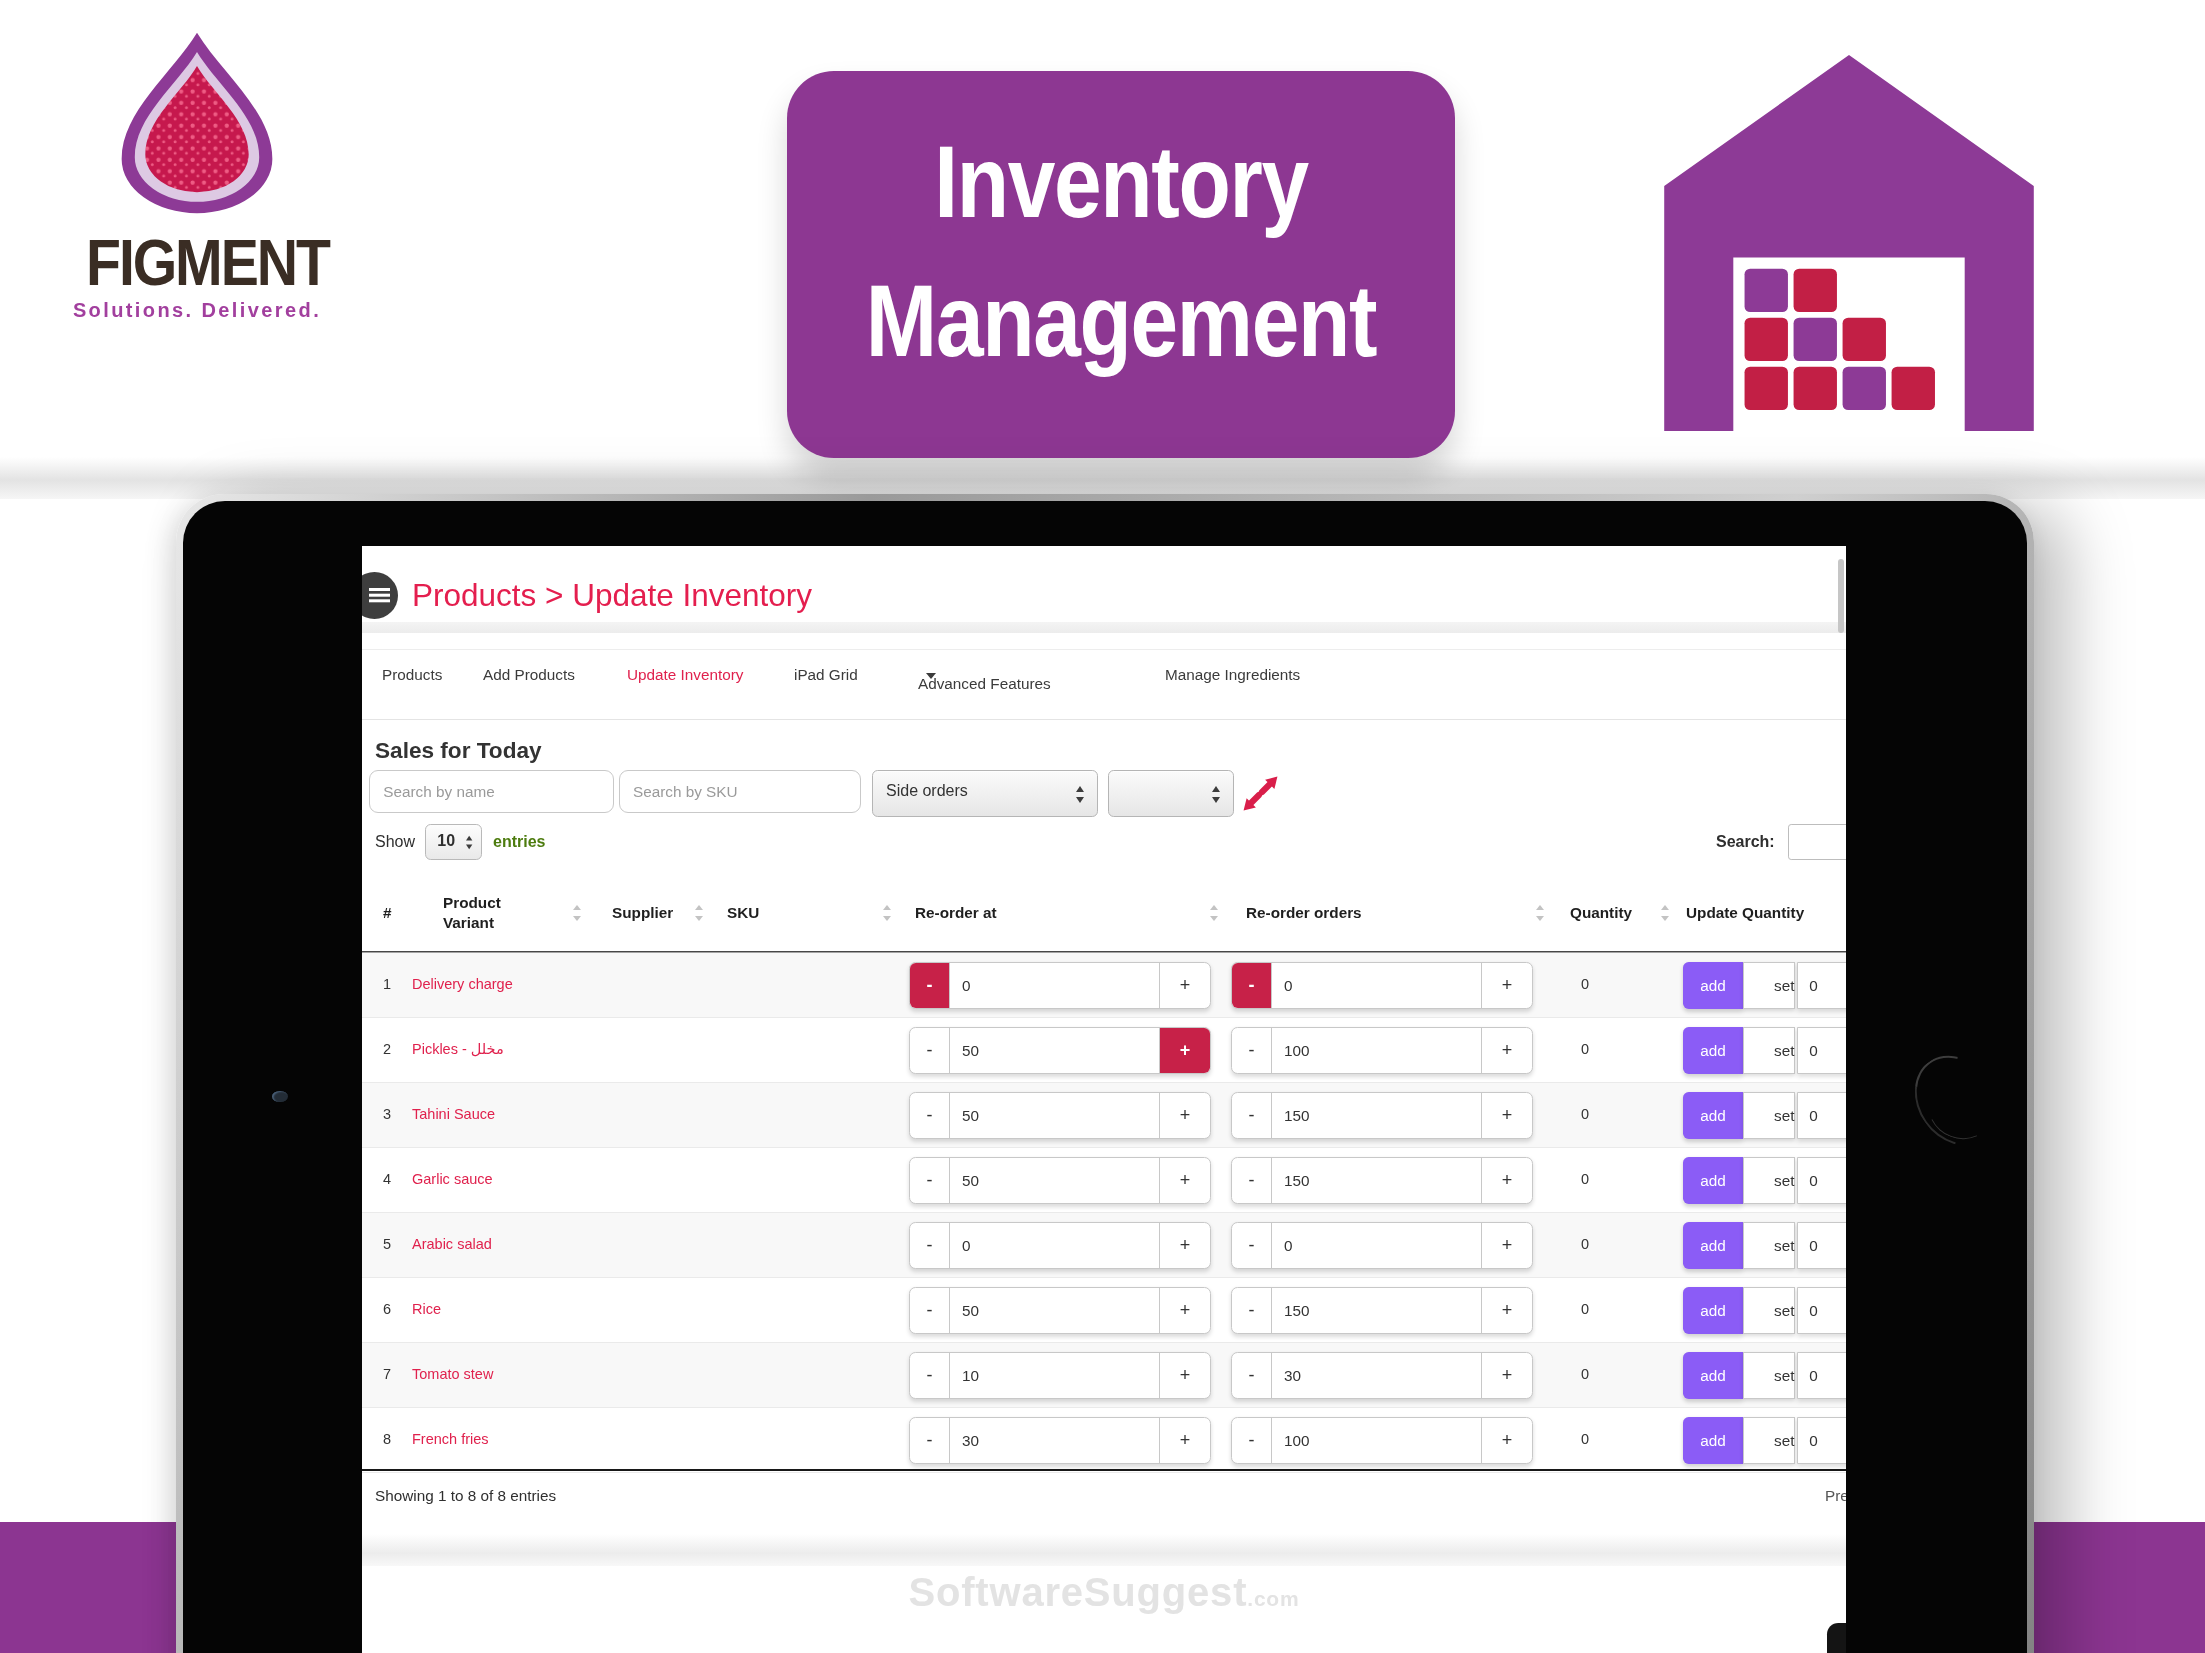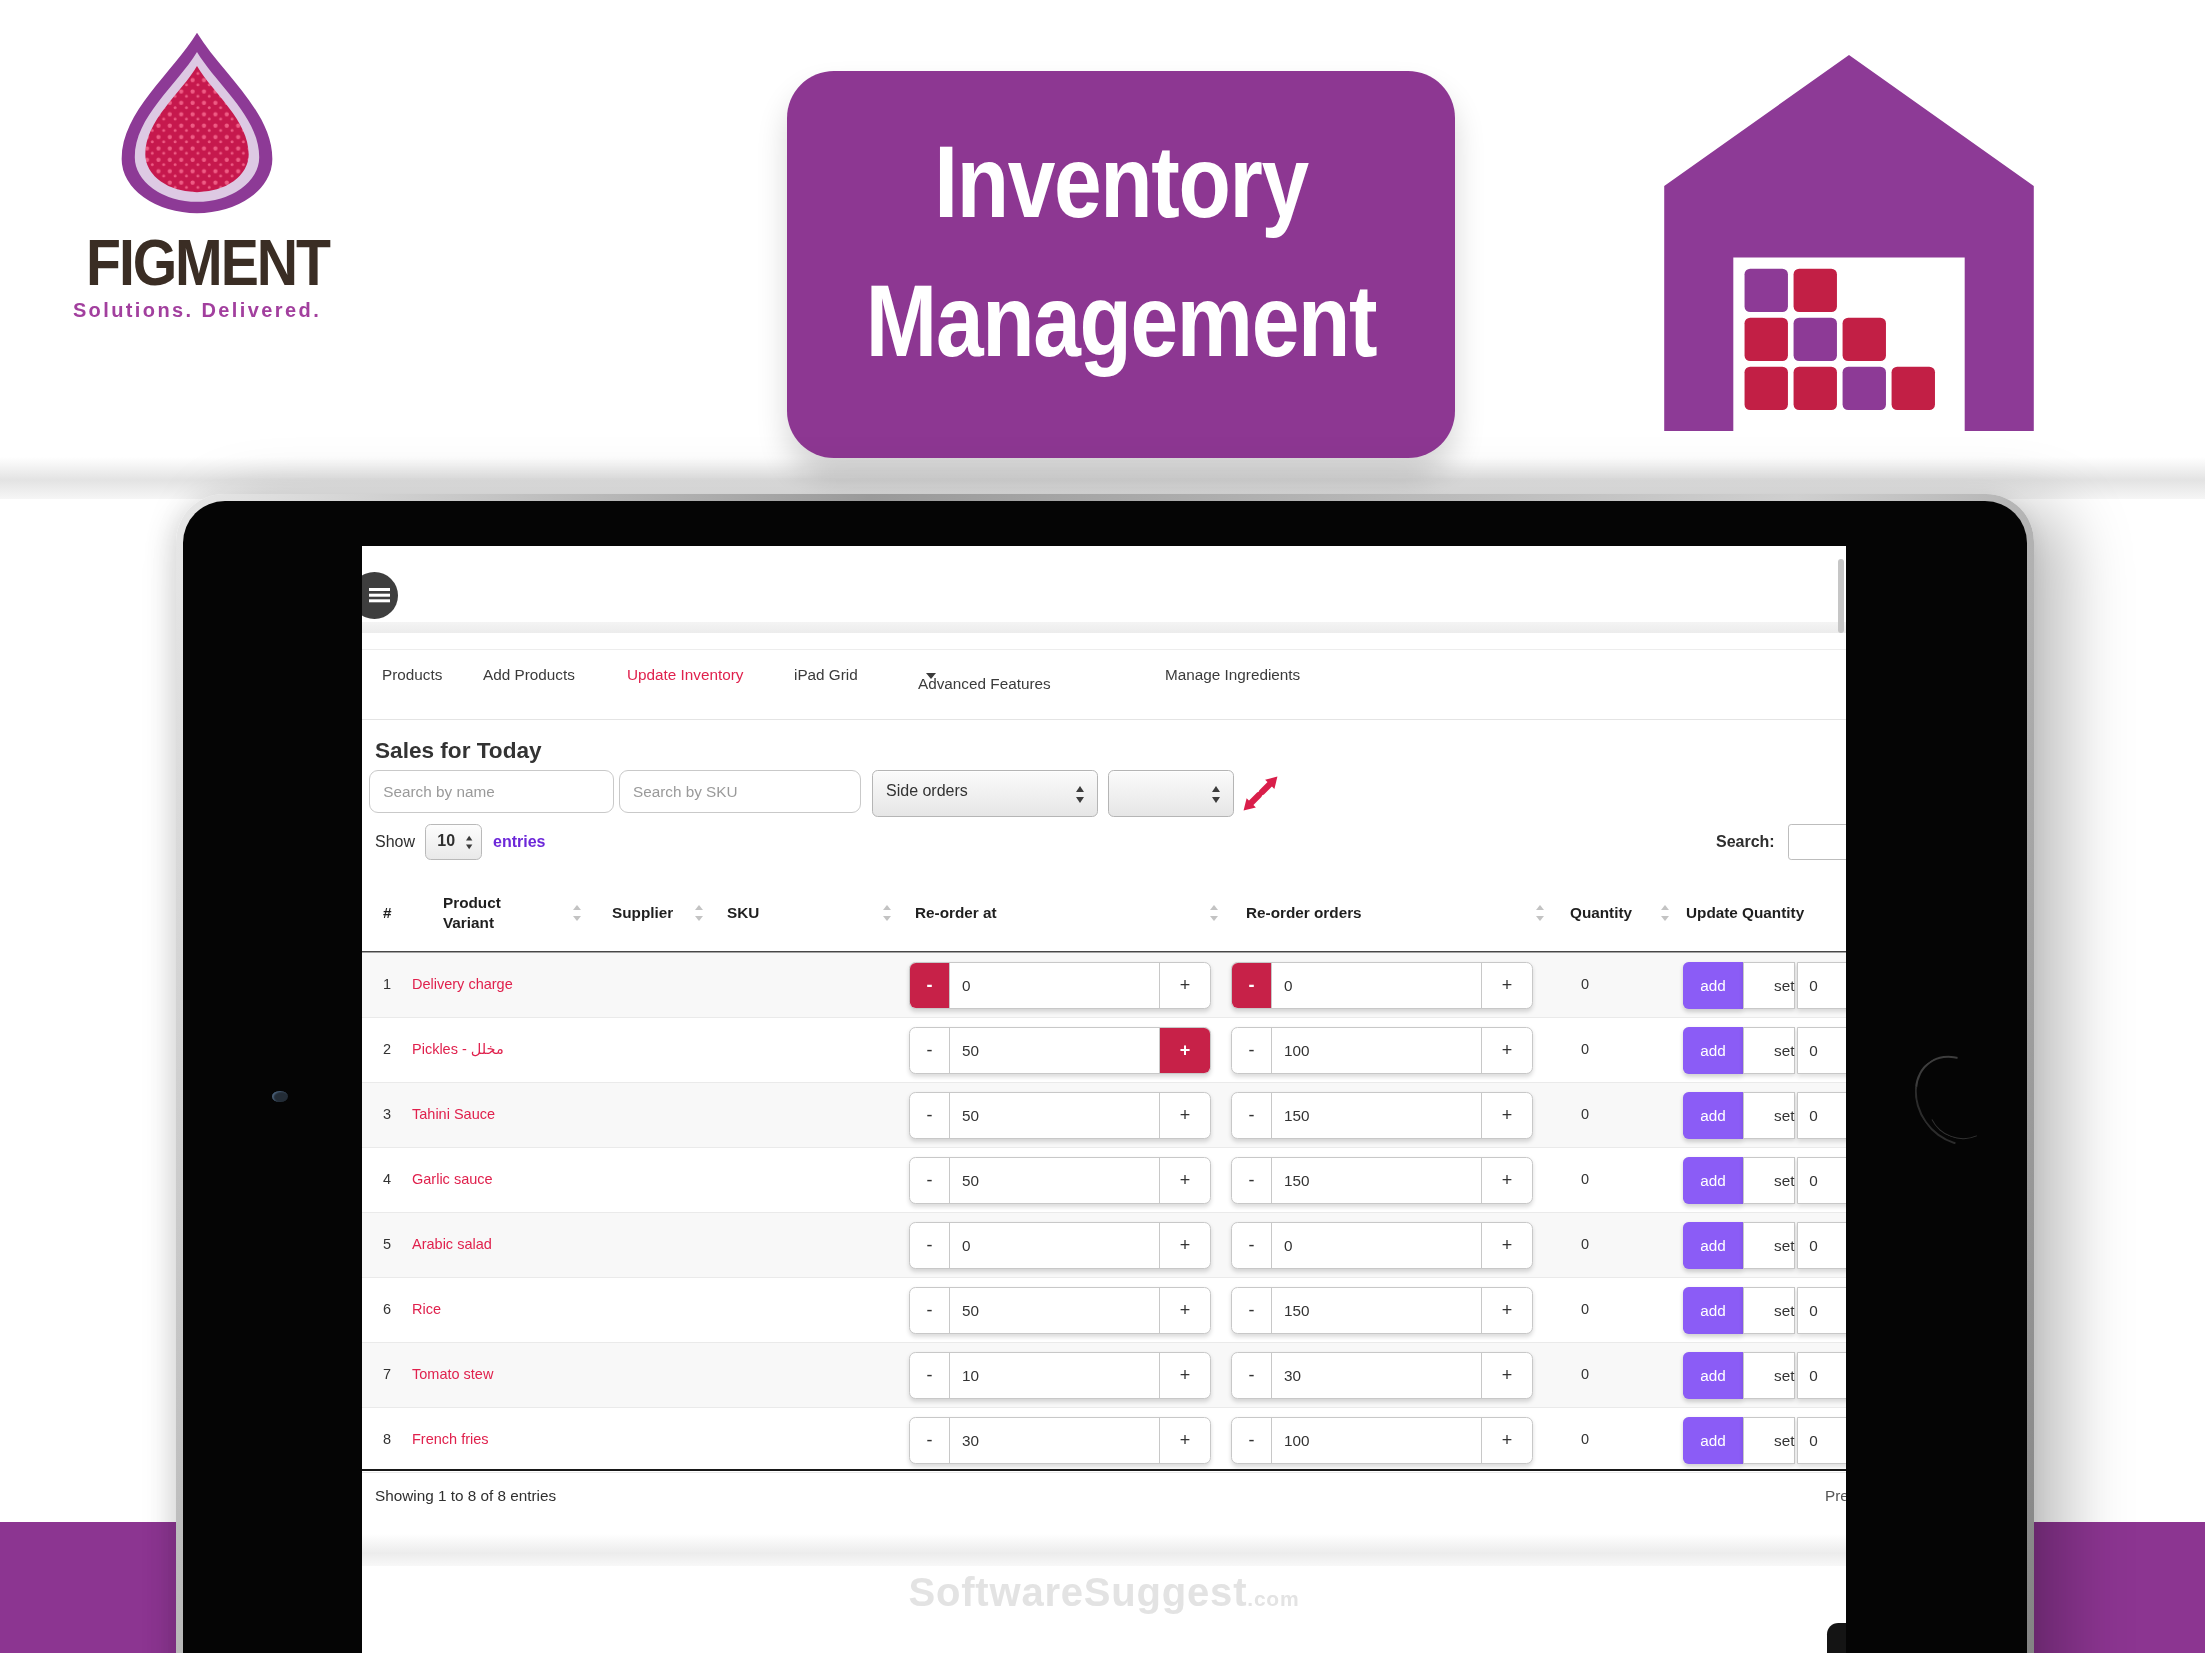--- a/index.html
+++ b/index.html
@@ -81,21 +81,21 @@
   .spinner::after{content:"";position:absolute;bottom:0;left:0;border-left:4.8px solid transparent;
     border-right:4.8px solid transparent;border-top:6.5px solid #3c3c3c;}
   .expand-icon{position:absolute;left:880px;top:228px;width:37px;height:39px;cursor:pointer;}
 
   
   .show-label{position:absolute;left:13px;top:287px;font-size:16px;font-weight:normal;color:#2f2f2f;}
   .show-select{position:absolute;left:63px;top:278px;width:57px;height:36px;border:0.8px solid #b9b9b9;
     border-radius:5.7px;background:linear-gradient(#fdfdfd,#e9e9e9);cursor:pointer;}
   .show-select .val{position:absolute;left:11.3px;top:7.3px;font-size:16px;font-weight:bold;color:#2f2f2f;}
   .show-select .spinner{right:6.5px;transform:scale(0.8);}
-  .entries-label{position:absolute;left:131px;top:287px;font-size:16px;font-weight:bold;color:#6d28d9;}
+  .entries-label{position:absolute;left:131px;top:287px;font-size:16px;font-weight:bold;color:#4d7c0f;}
   .search-label{position:absolute;left:1354px;top:287px;font-size:16px;font-weight:bold;color:#2f2f2f;}
   .search-input{position:absolute;left:1426px;top:278px;width:89px;height:36px;border:0.8px solid #bdbdbd;
     border-radius:3.2px;outline:none;font-size:14.5px;padding:0 8px;}
 
   
   .thead{position:absolute;left:0;top:328px;width:100%;height:77px;
     box-shadow:0 0.8px 0 #1a1a1a, 0 1.6px 0 #ffffff, 0 2.4px 0 #1a1a1a;}
   .thead .th{position:absolute;top:50%;transform:translateY(-50%);font-size:15.3px;font-weight:bold;
     color:#1f1f1f;cursor:pointer;white-space:nowrap;}
   .th-wrap{white-space:normal !important;width:94px;line-height:20px;}
@@ -196,20 +196,21 @@
   <div class="tablet">
     <div class="bezel"></div>
   </div>
   <div class="camera-dot"></div>
   <div class="bezel-arc"></div>
   <div class="bezel-arc2"></div>
 
   <div class="screen">
 
     <button class="hamburger"></button>
+    <div class="page-title">Products &gt; Update Inventory</div>
 
     <div class="sep-band"></div>
     <div class="sep-line"></div>
     <div class="scrollbar-thumb"></div>
 
     <div class="nav">
       <span style="left:20px">Products</span>
       <span style="left:121px">Add Products</span>
       <span style="left:265px" class="active">Update Inventory</span>
       <span style="left:432px">iPad Grid</span>

